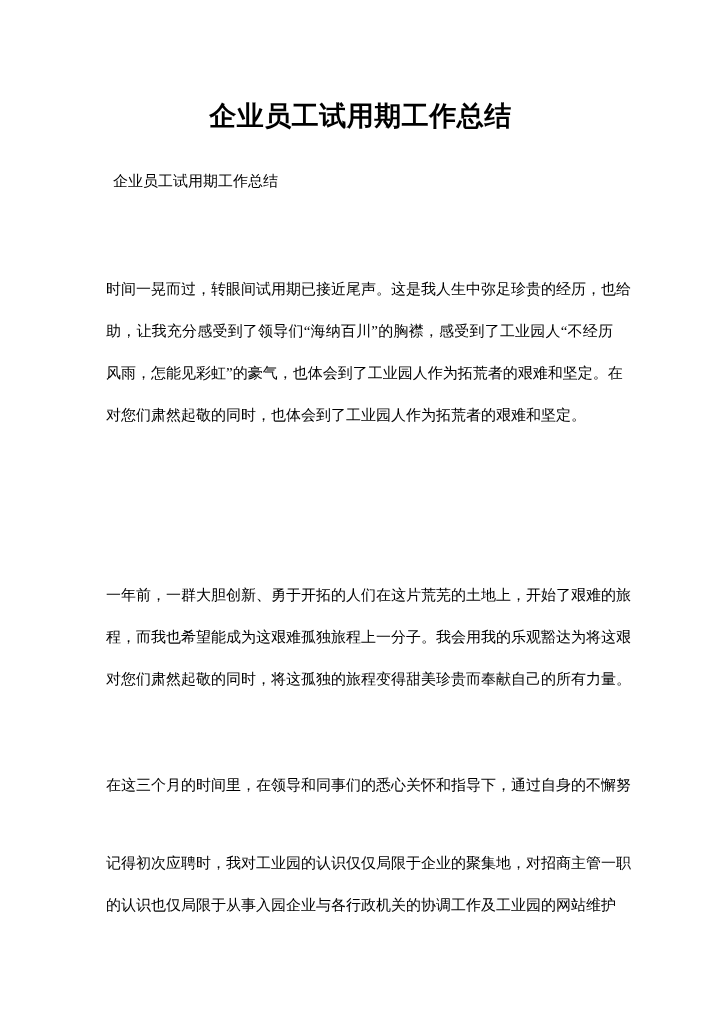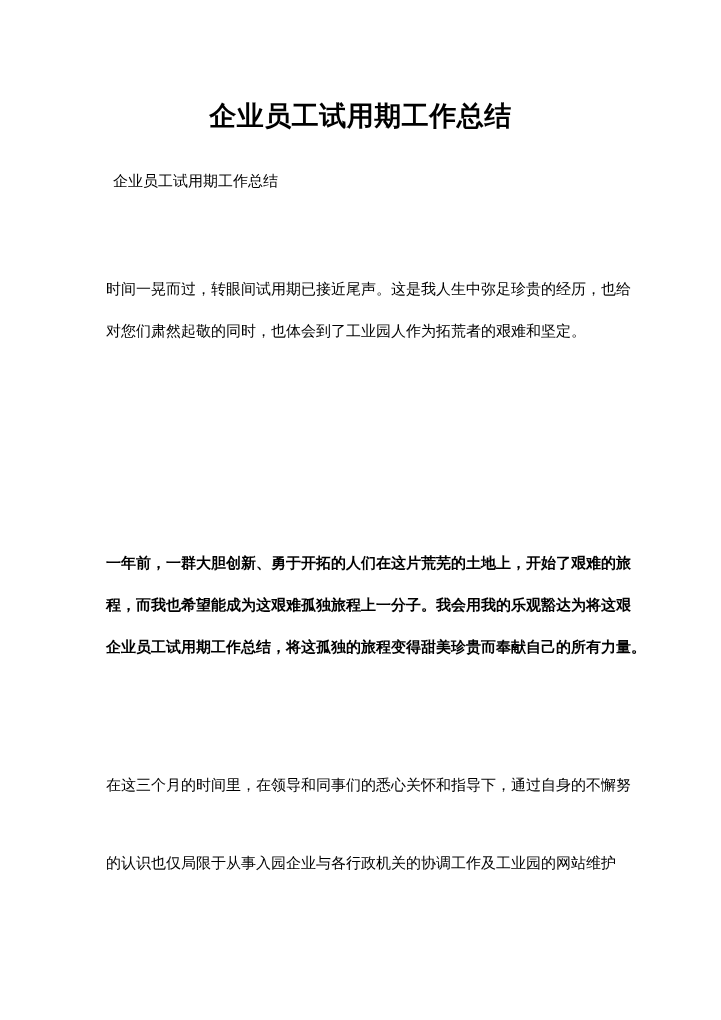--- a/index.html
+++ b/index.html
@@ -34,21 +34,21 @@
     font-size: 15px;
     line-height: 22px;
     white-space: nowrap;
   }
   .para {
     position: absolute;
     left: 106px;
     width: 507px;
   }
   .para-1 { top: 268px; }
-  .para-2 { top: 542px; font-weight: bold; }
+  .para-2 { top: 574px; }
   .para-3 { top: 764px; }
   .para-4 { top: 842px; }
   .line {
     height: 42px;
     line-height: 42px;
     font-size: 15px;
     white-space: nowrap;
   }
   .line.full {
     text-align: justify;
@@ -57,28 +57,31 @@
 </style>
 </head>
 <body>
 
 <h1 class="doc-title">企业员工试用期工作总结</h1>
 
 <div class="doc-subtitle">企业员工试用期工作总结</div>
 
 <div class="para para-1">
   <div class="line full">时间一晃而过，转眼间试用期已接近尾声。这是我人生中弥足珍贵的经历，也给</div>
+  <div class="line full">助，让我充分感受到了领导们“海纳百川”的胸襟，感受到了工业园人“不经历</div>
+  <div class="line full">风雨，怎能见彩虹”的豪气，也体会到了工业园人作为拓荒者的艰难和坚定。在</div>
   <div class="line">对您们肃然起敬的同时，也体会到了工业园人作为拓荒者的艰难和坚定。</div>
 </div>
 
 <div class="para para-2">
   <div class="line full">一年前，一群大胆创新、勇于开拓的人们在这片荒芜的土地上，开始了艰难的旅</div>
   <div class="line full">程，而我也希望能成为这艰难孤独旅程上一分子。我会用我的乐观豁达为将这艰</div>
-  <div class="line">企业员工试用期工作总结，将这孤独的旅程变得甜美珍贵而奉献自己的所有力量。</div>
+  <div class="line">对您们肃然起敬的同时，将这孤独的旅程变得甜美珍贵而奉献自己的所有力量。</div>
 </div>
 
 <div class="para para-3">
   <div class="line full">在这三个月的时间里，在领导和同事们的悉心关怀和指导下，通过自身的不懈努</div>
 </div>
 
 <div class="para para-4">
+  <div class="line full">记得初次应聘时，我对工业园的认识仅仅局限于企业的聚集地，对招商主管一职</div>
   <div class="line full">的认识也仅局限于从事入园企业与各行政机关的协调工作及工业园的网站维护</div>
 </div>
 
 </body></html>

